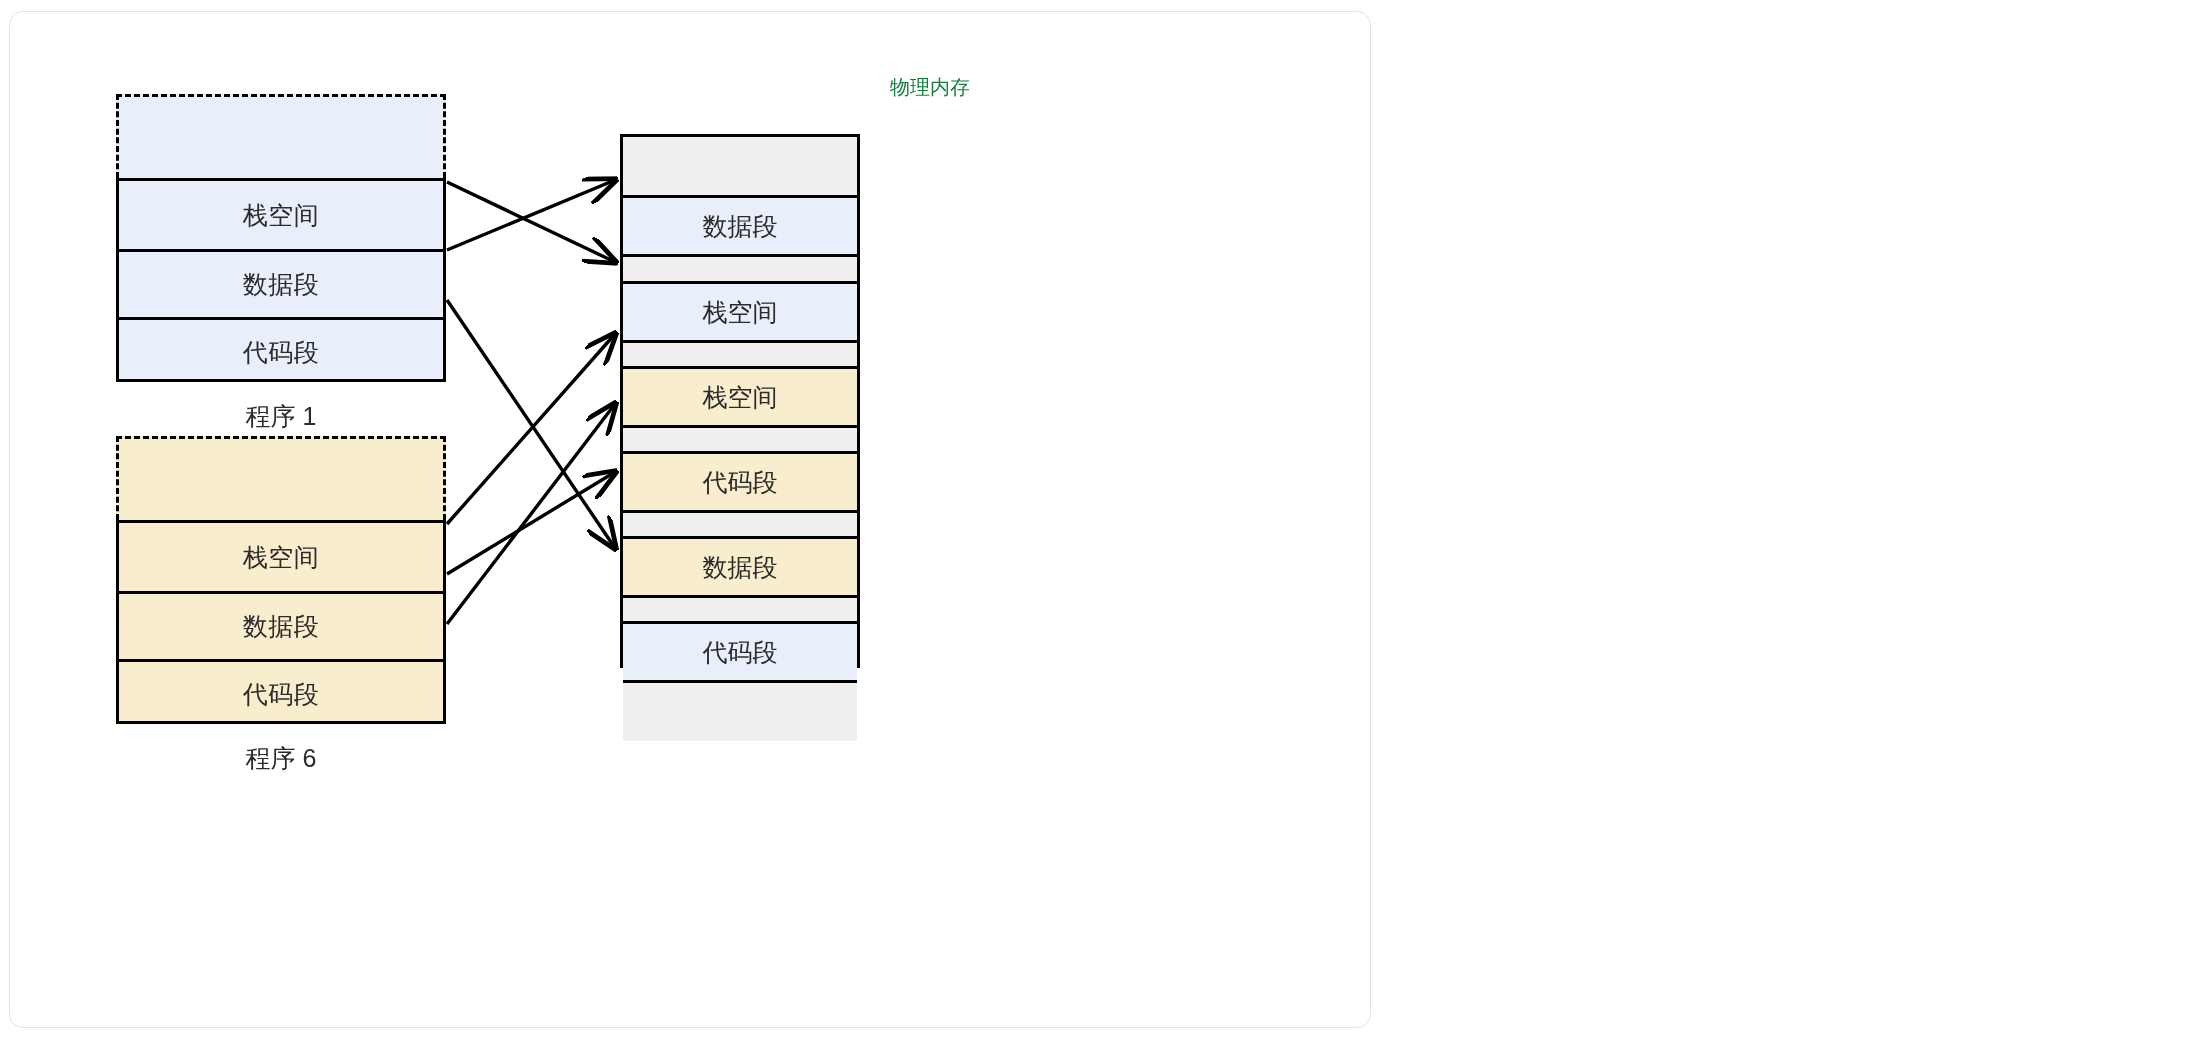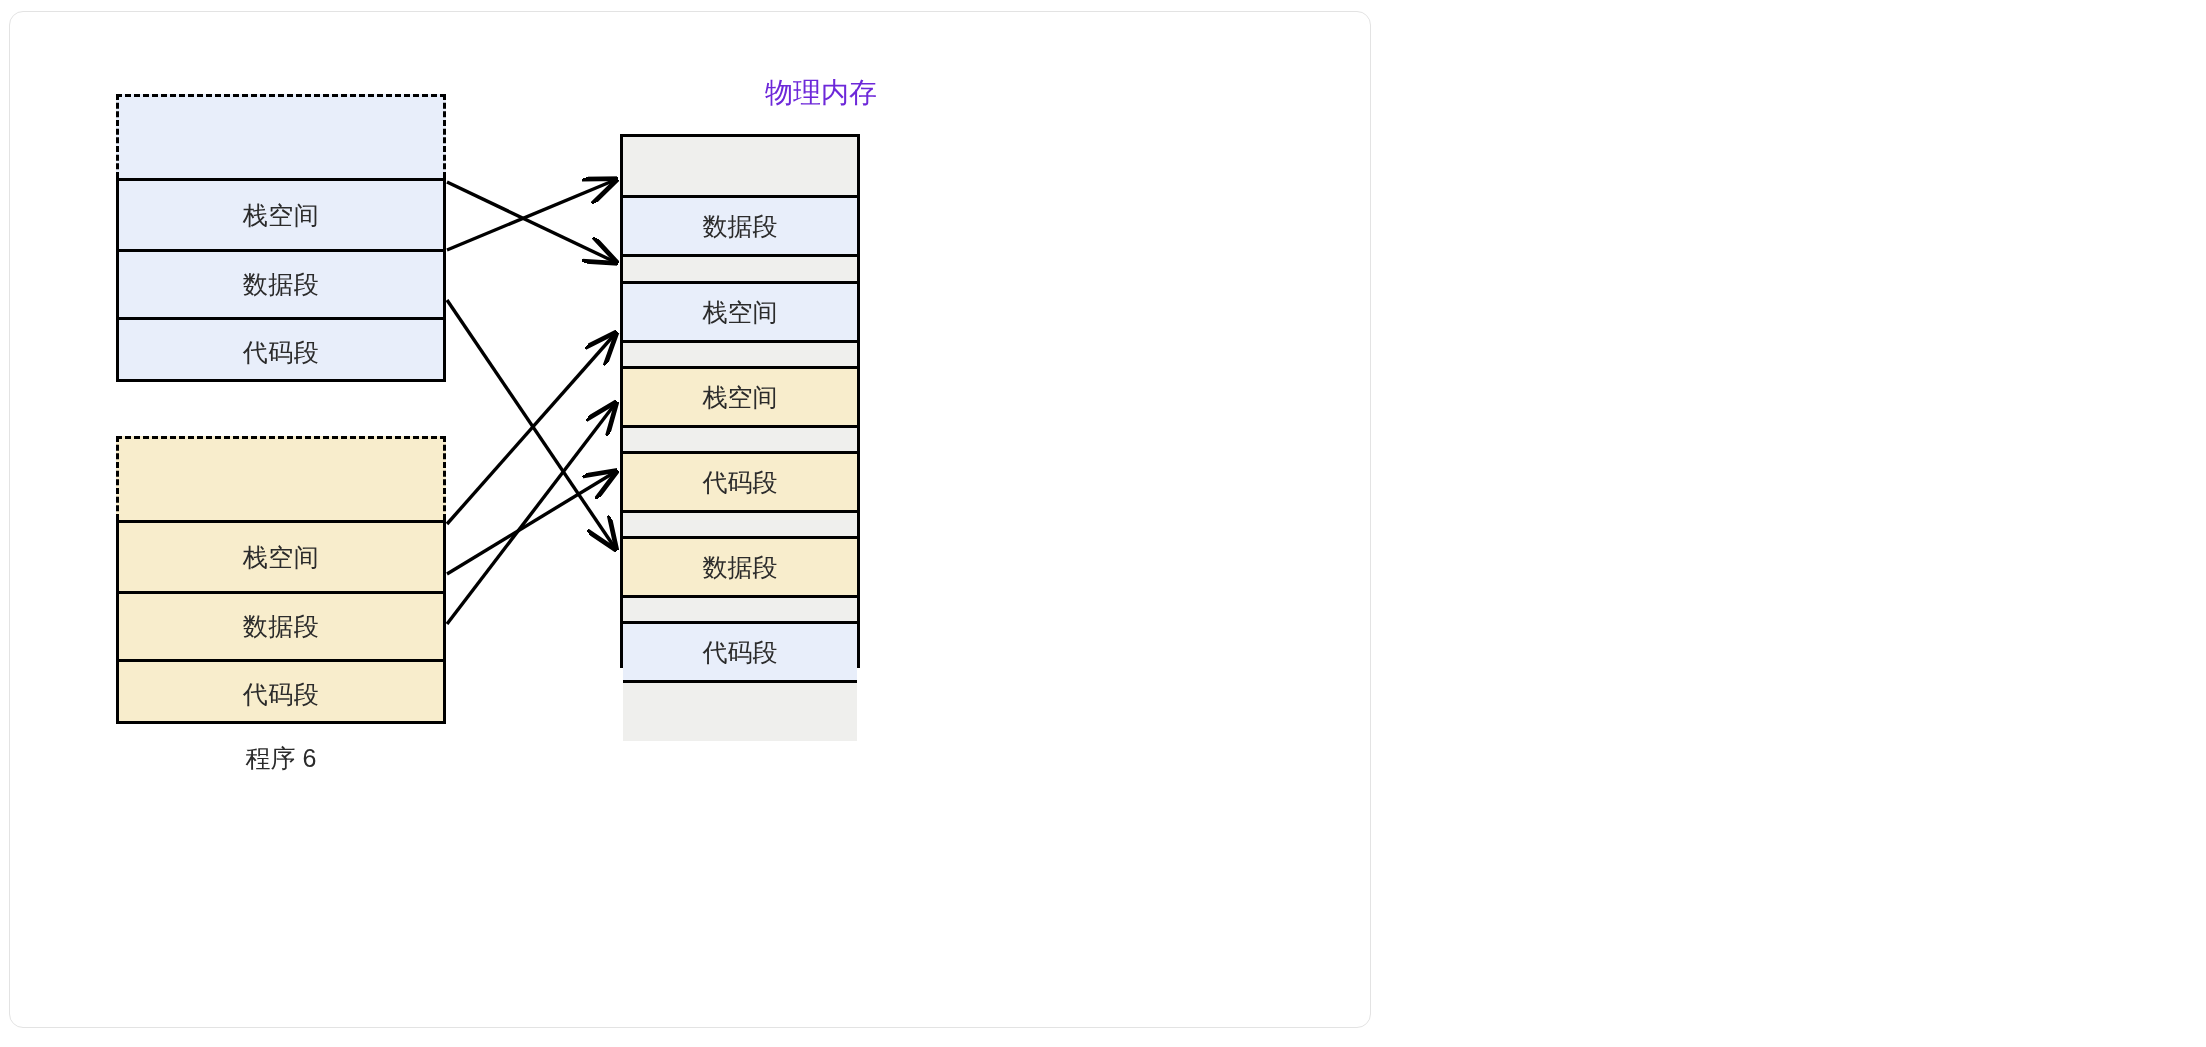--- a/index.html
+++ b/index.html
@@ -75,22 +75,23 @@
     text-align: center;
     font-size: 25px;
     color: #2b2b2b;
   }
   
   #mem-title {
     position: absolute;
     left: 755px;
     top: 62px;
     width: 330px;
-    font-size: 28px;
-    color: #6d28d9;
+    text-align: center;
+    font-size: 20px;
+    color: #15803d;
   }
   #mem-frame {
     position: absolute;
     left: 610px;
     top: 122px;
     width: 240px;
     height: 534px;
     border: 3px solid #000000;
     box-sizing: border-box;
     background: #efefed;
@@ -131,20 +132,21 @@
           <div class="seg" id="p1-seg0">
             <span>栈空间</span>
           </div>
           <div class="seg div-top" id="p1-seg1">
             <span>数据段</span>
           </div>
           <div class="seg div-top" id="p1-seg2">
             <span>代码段</span>
           </div>
         </div>
+        <div class="prog-label">程序 1</div>
       </div>
 
       <div class="prog-wrap" id="prog2" style="left:106px; top:424px; width:330px; height:350px;">
         <div class="prog-dashed" id="p2-dashed" style="background: rgb(248, 237, 204);"></div>
         <div class="prog-solid" id="p2-solid" style="background: rgb(248, 237, 204);">
           <div class="seg" id="p2-seg0">
             <span>栈空间</span>
           </div>
           <div class="seg div-top" id="p2-seg1">
             <span>数据段</span>

